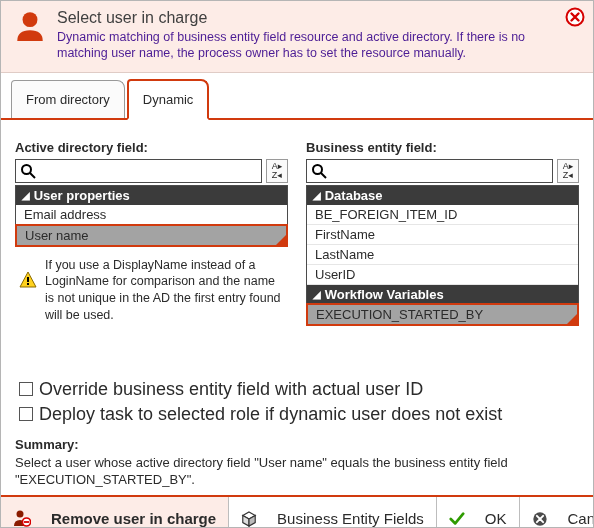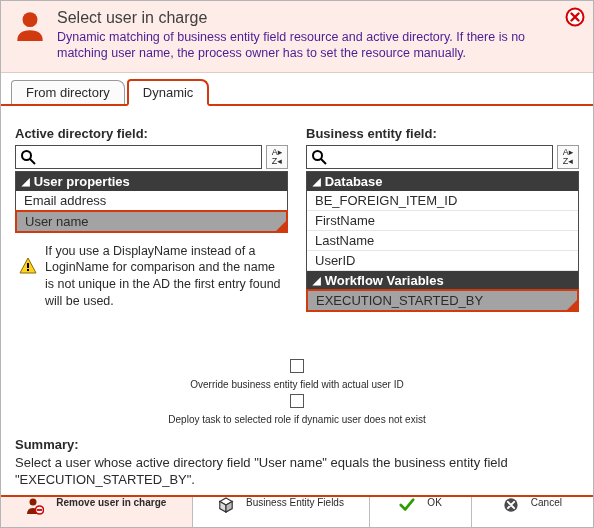--- a/index.html
+++ b/index.html
@@ -41,21 +41,21 @@
   }
   
   .tabs-row {
     display: flex;
     align-items: flex-end;
     padding: 6px 10px 0 10px;
     border-bottom: 2px solid #d13a0e;
     gap: 0;
   }
   .tab {
-    padding: 4px 14px;
+    padding: 11px 14px;
     border: 1px solid #999;
     border-bottom: none;
     border-top-left-radius: 4px;
     border-top-right-radius: 8px;
     background: #fbfbfb;
     cursor: pointer;
     margin-right: 2px;
     position: relative;
     font-size: 13px;
   }
@@ -150,39 +150,39 @@
     padding:10px 4px 0 4px;
     align-items:flex-start;
     font-size:12.5px;
     line-height:1.35;
   }
   .warn-icon{width:18px;height:18px;flex:none;margin-top:14px;}
   .checks {
     margin-top: auto;
     padding: 6px 4px 2px 4px;
   }
-  .chk-row{display:flex;align-items:center;gap:6px;padding:2px 0;font-size:10px;flex-direction:column;}
+  .chk-row{display:flex;align-items:center;gap:6px;padding:2px 0;font-size:18px;}
   .chk-box{width:14px;height:14px;border:1px solid #555;background:#fff;cursor:pointer;flex:none;}
   .summary-label{font-weight:bold;margin-top:8px;}
   .summary-text{font-size:13px;line-height:1.35;margin-top:2px;}
   
   .footer{
     border-top:2px solid #d13a0e;
     display:flex;
     align-items:stretch;
     height:32px;
     background:#fff;
   }
   .footbtn{
-    display:flex;align-items:flex-start;justify-content:center;
-    gap:12px;
+    display:flex;align-items:flex-end;justify-content:center;
+    gap:20px;
     padding:0 12px;
     border-right:1px solid #bdbdbd;
     cursor:pointer;
-    font-size:10px;
+    font-size:15px;
     white-space:nowrap;
   }
   .footbtn:last-child{border-right:none;}
   .footbtn.remove{
     background:#fdece7;
     flex:1.2;
     font-weight:bold;
   }
   .footbtn.be{flex:1.1;}
   .footbtn.ok{flex:0.55;}

